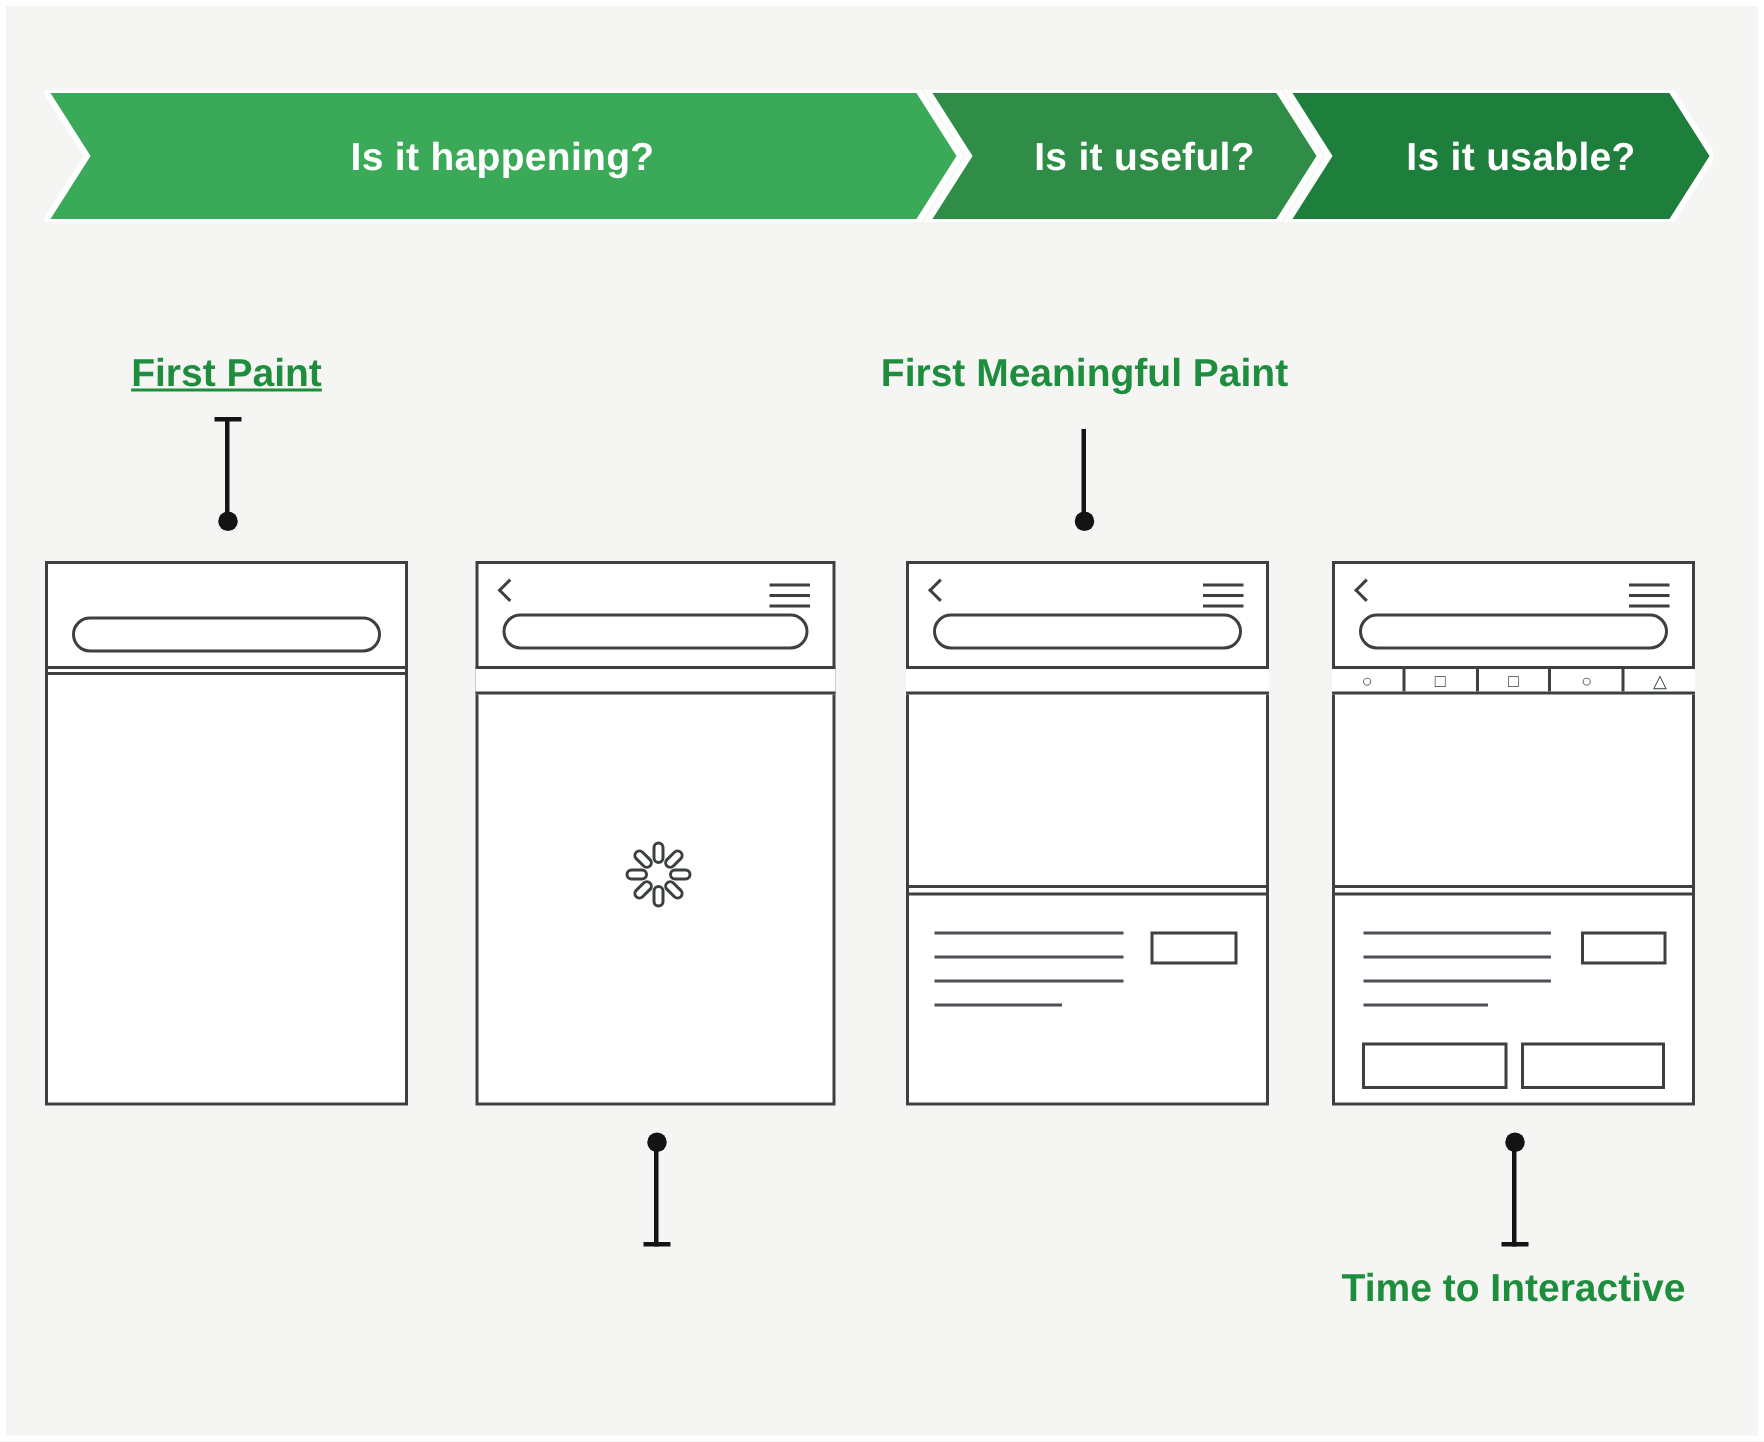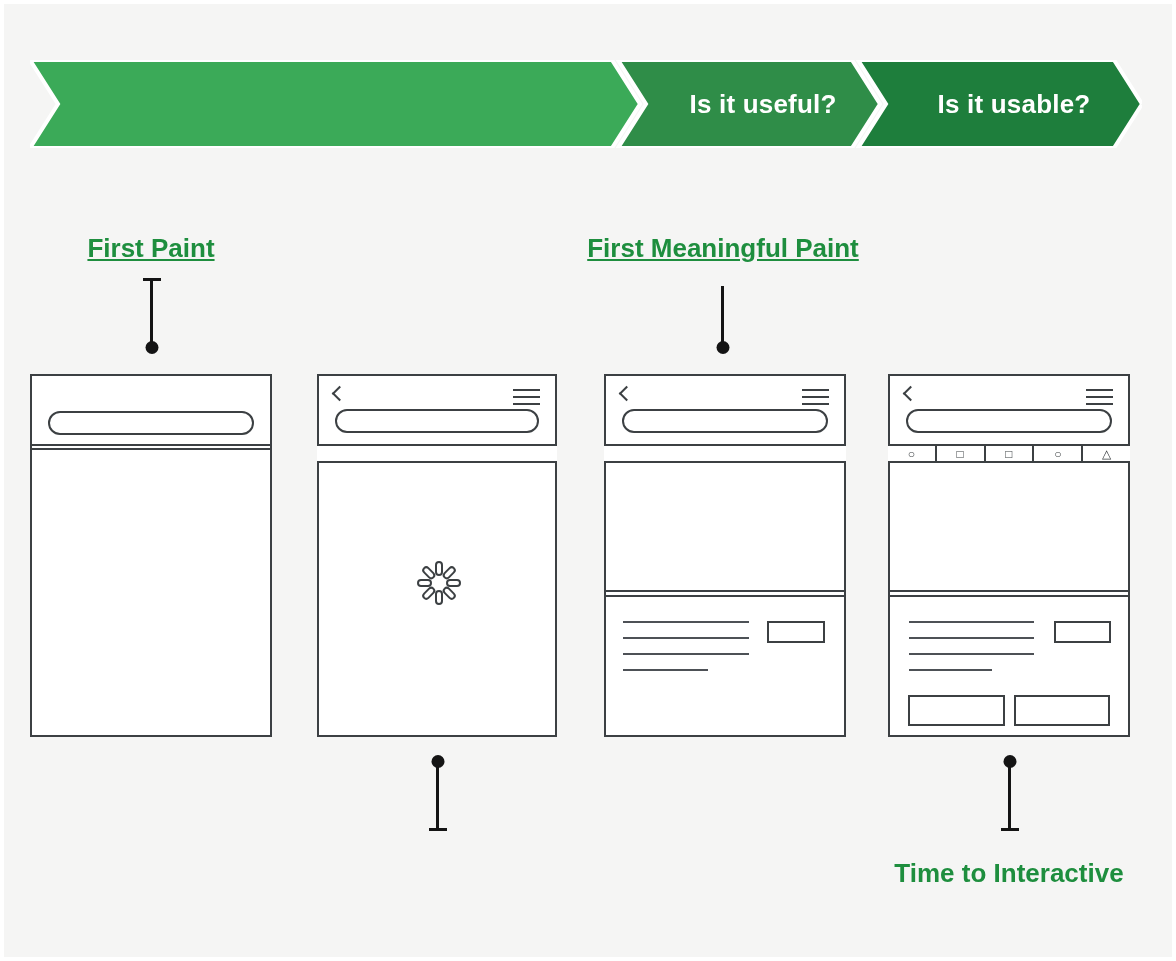--- a/index.html
+++ b/index.html
@@ -23,23 +23,23 @@
   .banner-label.l1 { left:28px;  width:554px; }
   .banner-label.l2 { left:616px; width:234px; }
   .banner-label.l3 { left:856px; width:256px; }
 
   
   .metric-label {
     position:absolute; transform:translateX(-50%);
     color:#1e8e3e; font-size:26px; font-weight:700; white-space:nowrap;
   }
   .ml-fp  { left:151px;  top:233px;text-decoration:underline; }
-  .ml-fmp { left:723px;  top:233px;text-decoration:underline; }
+  .ml-fmp { left:723px;  top:233px; }
   .ml-fcp { left:438px;  top:843px; }
-  .ml-tti { left:1009px; top:843px;margin-top:15px; }
+  .ml-tti { left:1009px; top:843px; }
 
   
   .connector { position:absolute; width:3px; background:#141414; }
   .connector .cap {
     position:absolute; left:50%; transform:translateX(-50%);
     width:18px; height:3px; background:#141414;
   }
   .cap.top { top:0; } .cap.bottom { bottom:0; }
   .connector .dot {
     position:absolute; left:50%; transform:translateX(-50%);
@@ -122,20 +122,21 @@
 <body>
 
 <div class="canvas">
 
   <div class="banner">
     <svg width="1112" height="88" viewBox="0 0 1112 88">
       <polygon points="0,0 582,0 610,44 582,88 0,88 28,44" stroke="#ffffff" stroke-width="4" fill="#3baa58"></polygon>
       <polygon points="588,0 822,0 850,44 822,88 588,88 616,44" stroke="#ffffff" stroke-width="4" fill="#2f8d48"></polygon>
       <polygon points="828,0 1084,0 1112,44 1084,88 828,88 856,44" stroke="#ffffff" stroke-width="4" fill="#1e7e3c"></polygon>
     </svg>
+    <div class="banner-label l1">Is it happening?</div>
     <div class="banner-label l2">Is it useful?</div>
     <div class="banner-label l3">Is it usable?</div>
   </div>
 
   <div class="metric-label ml-fp">First Paint</div>
   <div class="metric-label ml-fmp">First Meaningful Paint</div>
   <div class="metric-label ml-tti">Time to Interactive</div>
 
   <div class="connector cn-fp">
     <div class="cap top"></div>

